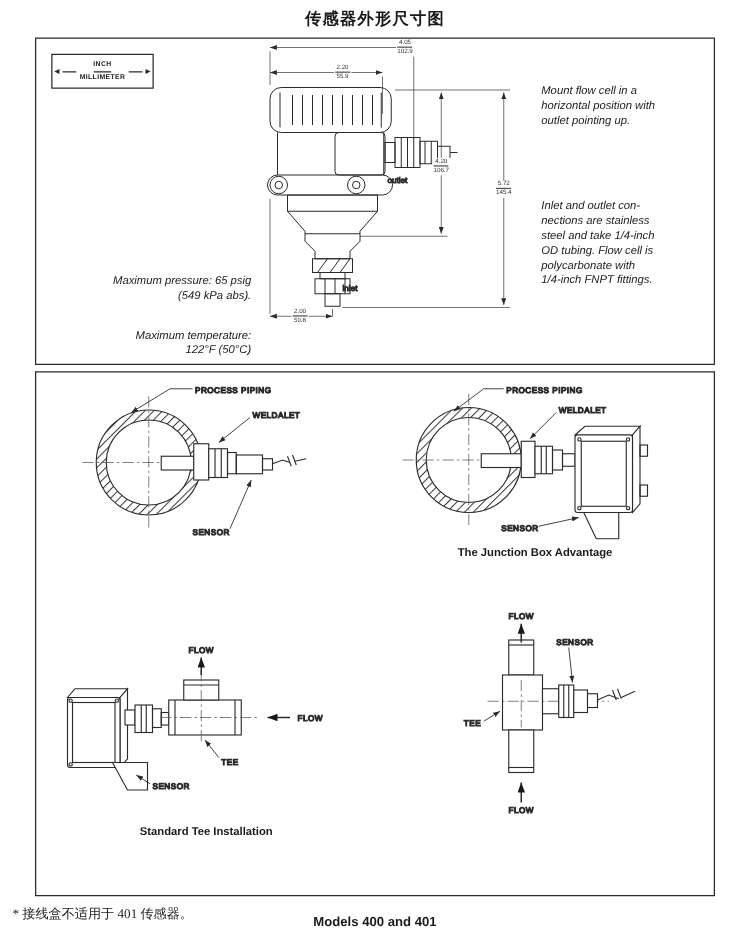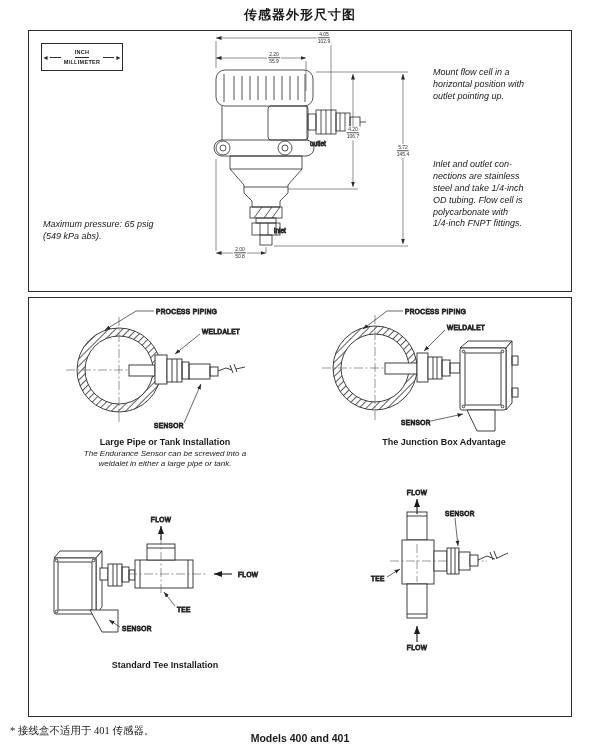--- a/index.html
+++ b/index.html
@@ -15,21 +15,21 @@
   
   #legend{position:absolute;left:12px;top:12px;width:80px;height:26px;border:1px solid #2a2a2a;
           display:flex;align-items:center;justify-content:center;}
   #legend .arrow{font-size:7px;line-height:1;color:#2a2a2a;}
   #legend .rule{flex:1;height:1px;background:#2a2a2a;margin:0 1px;}
   #legend .words{display:flex;flex-direction:column;align-items:center;padding:0 2px;}
   #legend .words span{font-size:5.5px;font-weight:bold;line-height:1.5;letter-spacing:.3px;}
   #legend .words .w1{border-bottom:.5px solid #2a2a2a;}
   
   .note{position:absolute;font-style:italic;font-size:9px;line-height:1.32;white-space:pre-line;}
-  #note-press{left:14px;top:176px;width:158px;text-align:left;}
+  #note-press{left:14px;top:176px;width:158px;text-align:right;}
   #note-press div+div{margin-top:8px;}
   #note-mount{left:404px;top:36px;width:130px;}
   #note-conn{left:404px;top:128px;width:130px;}
   
   .caption{position:absolute;width:100%;text-align:center;font-weight:bold;font-size:10.5px;margin-top:36px;}
   #cap-flow{top:237px;}
   #cap-models{top:398px;}
   
   .dim{position:absolute;display:inline-flex;flex-direction:column;align-items:center;
        font-size:5px;line-height:1.25;background:#fff;padding:0 1px;
@@ -79,20 +79,22 @@
         <span class="w1">INCH</span>
         <span class="w2">MILLIMETER</span>
       </span>
       <span class="rule"></span>
       <span class="arrow">►</span>
     </div>
 
     <div class="note" id="note-press">
       <div>Maximum pressure: 65 psig
 (549 kPa abs).</div>
+      <div>Maximum temperature:
+122°F (50°C)</div>
     </div>
     <div class="note" id="note-mount">Mount flow cell in a
 horizontal position with
 outlet pointing up.</div>
     <div class="note" id="note-conn">Inlet and outlet con-
 nections are stainless
 steel and take 1/4-inch
 OD tubing. Flow cell is
 polycarbonate with
 1/4-inch FNPT fittings.</div>
@@ -223,25 +225,20 @@
       </g>
       <g stroke-width="0.7">
         <polyline points="120,7 102,7 71,26" marker-end="url(#aE)"></polyline>
         <polyline points="166,30 141,50" marker-end="url(#aE)"></polyline>
         <polyline points="150,119 167,80" marker-end="url(#aE)"></polyline>
       </g>
       <text class="lbl" x="122" y="10">PROCESS PIPING</text>
       <text class="lbl" x="168" y="30">WELDALET</text>
       <text class="lbl" x="120" y="124">SENSOR</text>
     </svg>
-    <div class="diag-cap" style="left:5px;top:139px;width:262px">
-      <div class="t">Large Pipe or Tank Installation</div>
-      <div class="d">The Endurance Sensor can be screwed into a
-weldalet in either a large pipe or tank.</div>
-    </div>
 
     <svg style="left:278px;top:6px;width:262px;height:130px" viewBox="0 0 262 130" fill="none" stroke="#2a2a2a" stroke-width="0.9">
       <circle cx="68" cy="64" r="38" stroke="url(#hatch)" stroke-width="8"></circle>
       <circle cx="68" cy="64" r="42"></circle>
         <circle cx="68" cy="64" r="34"></circle>
       <g stroke-width="0.6" stroke="#555" stroke-dasharray="9 2.5 2 2.5">
         <line x1="15" y1="64" x2="125" y2="64"></line>
           <line x1="68" y1="11" x2="68" y2="118"></line>
       </g>
       <g>
@@ -268,21 +265,21 @@
       </g>
       <g stroke-width="0.7">
         <polyline points="96,7 80,7 56,25" marker-end="url(#aE)"></polyline>
         <polyline points="138,26 117,47" marker-end="url(#aE)"></polyline>
         <polyline points="124,117 156,110" marker-end="url(#aE)"></polyline>
       </g>
       <text class="lbl" x="98" y="10">PROCESS PIPING</text>
       <text class="lbl" x="140" y="26">WELDALET</text>
       <text class="lbl" x="94" y="121">SENSOR</text>
     </svg>
-    <div class="diag-cap" style="left:284px;top:139px;width:262px">
+    <div class="diag-cap" style="left:268px;top:139px;width:262px">
       <div class="t">The Junction Box Advantage</div>
     </div>
 
     <svg style="left:5px;top:188px;width:262px;height:166px" viewBox="0 0 262 166" fill="none" stroke="#2a2a2a" stroke-width="0.9">
       <g>
         <polygon points="20,72 26,65 68,65 62,72" fill="#fff"></polygon>
         <polygon points="62,72 68,65 68,121 62,128" fill="#fff"></polygon>
         <rect x="20" y="72" width="42" height="56" rx="2" fill="#fff"></rect>
         <rect x="24" y="76" width="34" height="48"></rect>
         <circle cx="22.5" cy="74.5" r="1.3"></circle>

